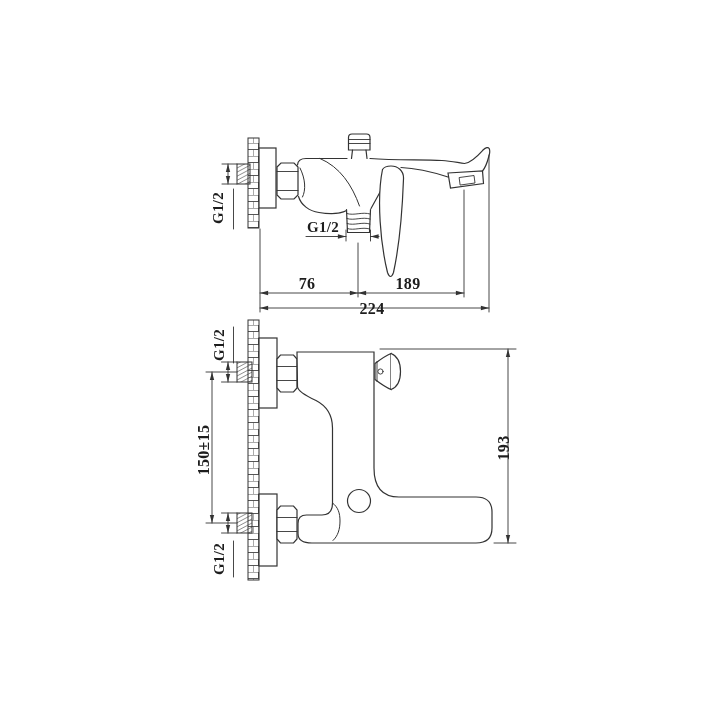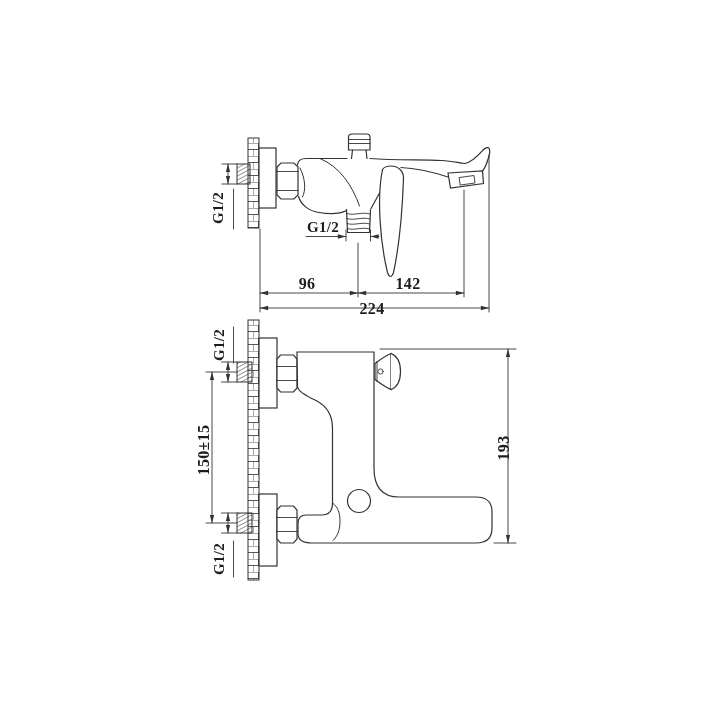--- a/index.html
+++ b/index.html
@@ -147,22 +147,22 @@
       <line x1="212" y1="372" x2="212" y2="523" marker-start="url(#ar)" marker-end="url(#ar)"></line>
 
       <path d="M380,349 H516 M494,543 H516"></path>
       <line x1="508" y1="349" x2="508" y2="543" marker-start="url(#ar)" marker-end="url(#ar)"></line>
     </g>
   </g>
 </svg>
 
 <div class="lbl rot" style="left:218px;top:208px">G1/2</div>
 <div class="lbl" style="left:323px;top:227px">G1/2</div>
-<div class="lbl big" style="left:307px;top:284px">96</div>
-<div class="lbl big" style="left:408px;top:284px">142</div>
+<div class="lbl big" style="left:307px;top:284px">76</div>
+<div class="lbl big" style="left:408px;top:284px">189</div>
 <div class="lbl big" style="left:372px;top:309px">224</div>
 
 <div class="lbl rot" style="left:219px;top:345px">G1/2</div>
 <div class="lbl rot big" style="left:204px;top:450px">150±15</div>
 <div class="lbl rot" style="left:219px;top:559px">G1/2</div>
 <div class="lbl rot big" style="left:504px;top:448px">193</div>
 
 </div>
 
 </body></html>

